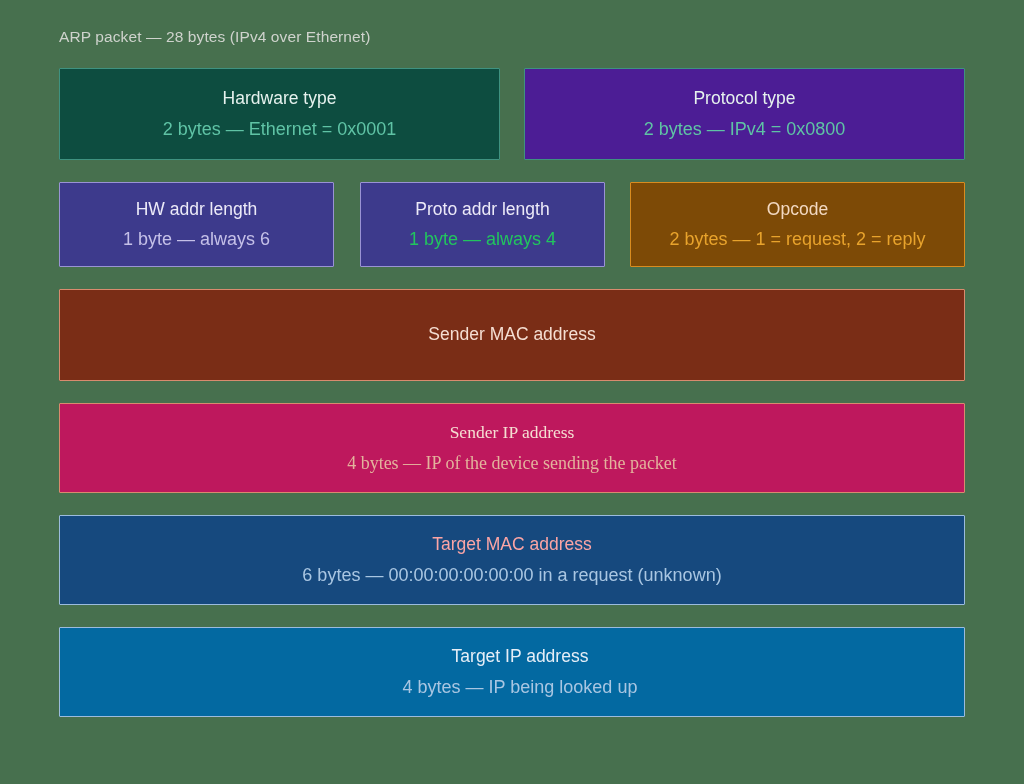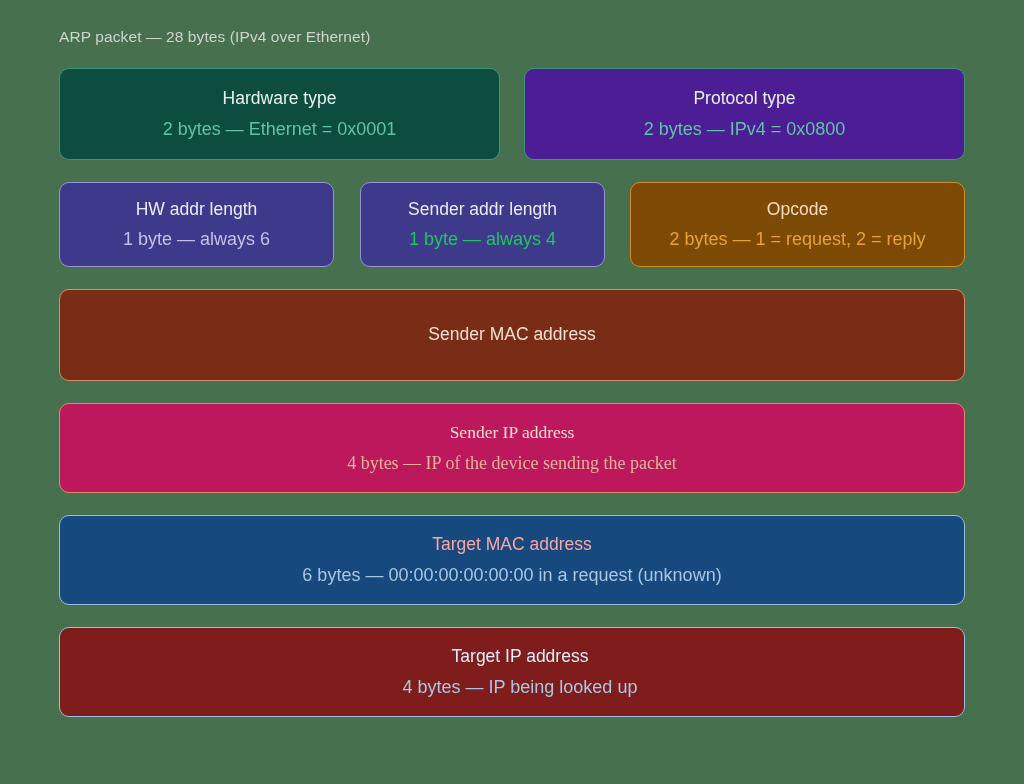--- a/index.html
+++ b/index.html
@@ -38,21 +38,21 @@
   }
   .field-row {
     display: flex;
     margin-bottom: 22px;
   }
   .field-row:last-child {
     margin-bottom: 0;
   }
   .field-box {
     box-sizing: border-box;
-    border-radius: 10px;
+    border-radius: 1px;
     border: 1.4px solid transparent;
     display: flex;
     flex-direction: column;
     align-items: center;
     justify-content: center;
     text-align: center;
     padding: 6px 10px;
     overflow: hidden;
   }
   .field-title {
@@ -101,21 +101,21 @@
       </div>
     </div>
 
     <div class="field-row row-2">
       <div class="field-box box-a" style="background: rgb(61, 58, 140); border-color: rgb(154, 147, 212);">
         <div class="field-title" style="color: rgb(236, 234, 248);">HW addr length</div>
         <div class="field-sub" style="color: rgb(197, 192, 232);">1 byte — always 6</div>
       </div>
       <div class="gap-a"></div>
       <div class="field-box box-b" style="background: rgb(61, 58, 140); border-color: rgb(154, 147, 212);">
-        <div class="field-title" style="color: rgb(236, 234, 248);">Sender addr length</div>
+        <div class="field-title" style="color: rgb(236, 234, 248);">Proto addr length</div>
         <div class="field-sub" style="color: #22c55e;">1 byte — always 4</div>
       </div>
       <div class="gap-b"></div>
       <div class="field-box box-c" style="background: rgb(125, 74, 6); border-color: rgb(217, 140, 31);">
         <div class="field-title" style="color: rgb(243, 217, 194);">Opcode</div>
         <div class="field-sub" style="color: rgb(232, 163, 44);">2 bytes — 1 = request, 2 = reply</div>
       </div>
     </div>
 
     <div class="field-row row-wide tall">
@@ -132,20 +132,20 @@
     </div>
 
     <div class="field-row row-wide">
       <div class="field-box" style="background: rgb(22, 73, 126); border-color: rgb(156, 188, 221);">
         <div class="field-title" style="color: #fca5a5;">Target MAC address</div>
         <div class="field-sub" style="color: rgb(169, 198, 226);">6 bytes — 00:00:00:00:00:00 in a request (unknown)</div>
       </div>
     </div>
 
     <div class="field-row row-wide">
-      <div class="field-box" style="background: #7f1d1d; border-color: rgb(156, 188, 221); padding-left: 26px;">
+      <div class="field-box" style="background: #0369a1; border-color: rgb(156, 188, 221); padding-left: 26px;">
         <div class="field-title" style="color: rgb(230, 238, 247);">Target IP address</div>
         <div class="field-sub" style="color: rgb(169, 198, 226);">4 bytes — IP being looked up</div>
       </div>
     </div>
 
   </div>
 </div>
 
 </body></html>

